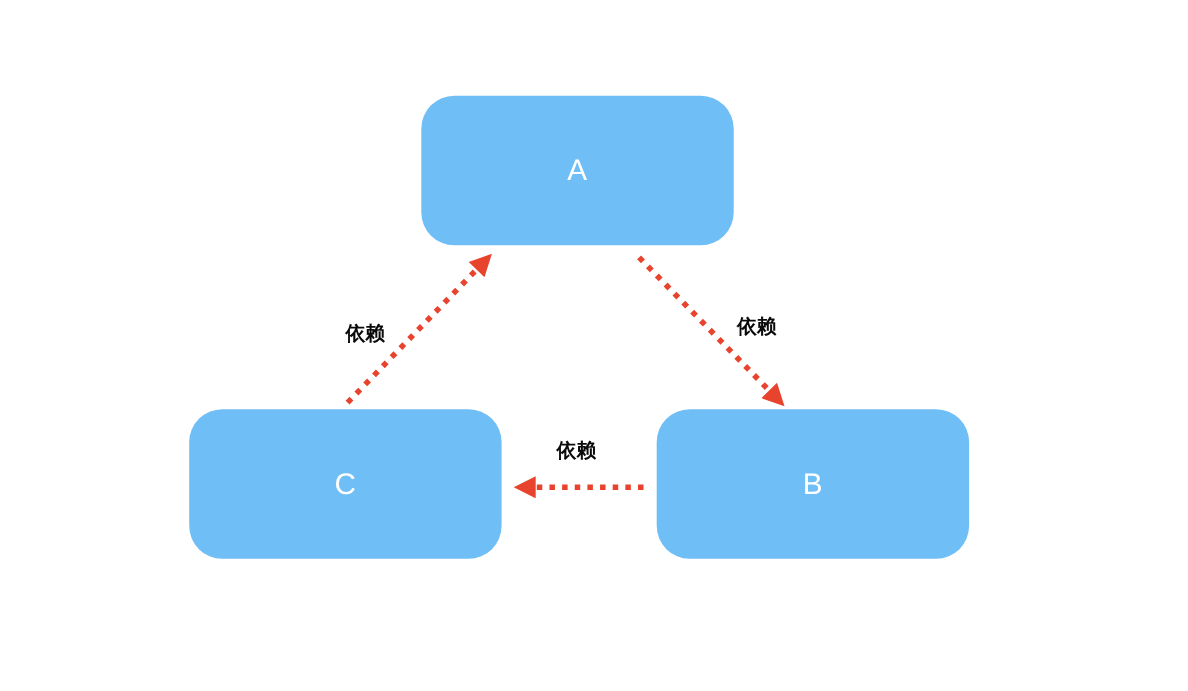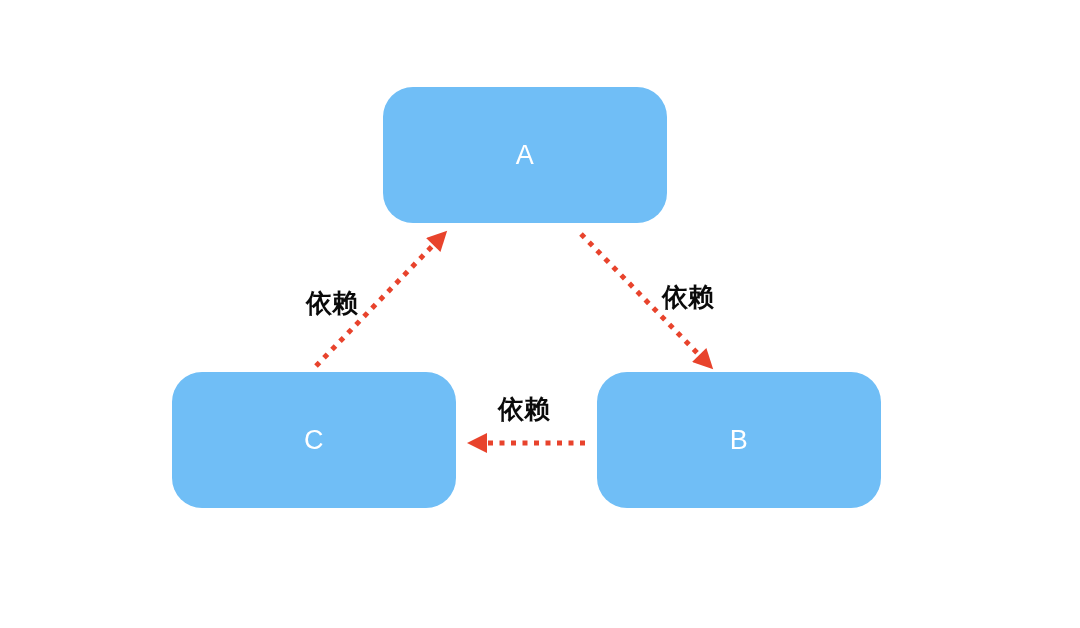--- a/index.html
+++ b/index.html
@@ -29,21 +29,21 @@
     font-weight: 500;
     letter-spacing: 0.5px;
   }
   #node-a { left: 383px; top: 87px; }
   #node-c { left: 172px; top: 372px; }
   #node-b { left: 597px; top: 372px; }
   .edge-label {
     position: absolute;
     transform: translate(-50%, -50%);
     color: #0a0a0a;
-    font-size: 26px;
+    font-size: 18px;
     font-weight: 700;
     white-space: nowrap;
   }
   #label-ca { left: 332px; top: 303px; }
   #label-ab { left: 688px; top: 297px; }
   #label-bc { left: 524px; top: 409px; }
   svg.arrows {
     position: absolute;
     left: 0;
     top: 0;

